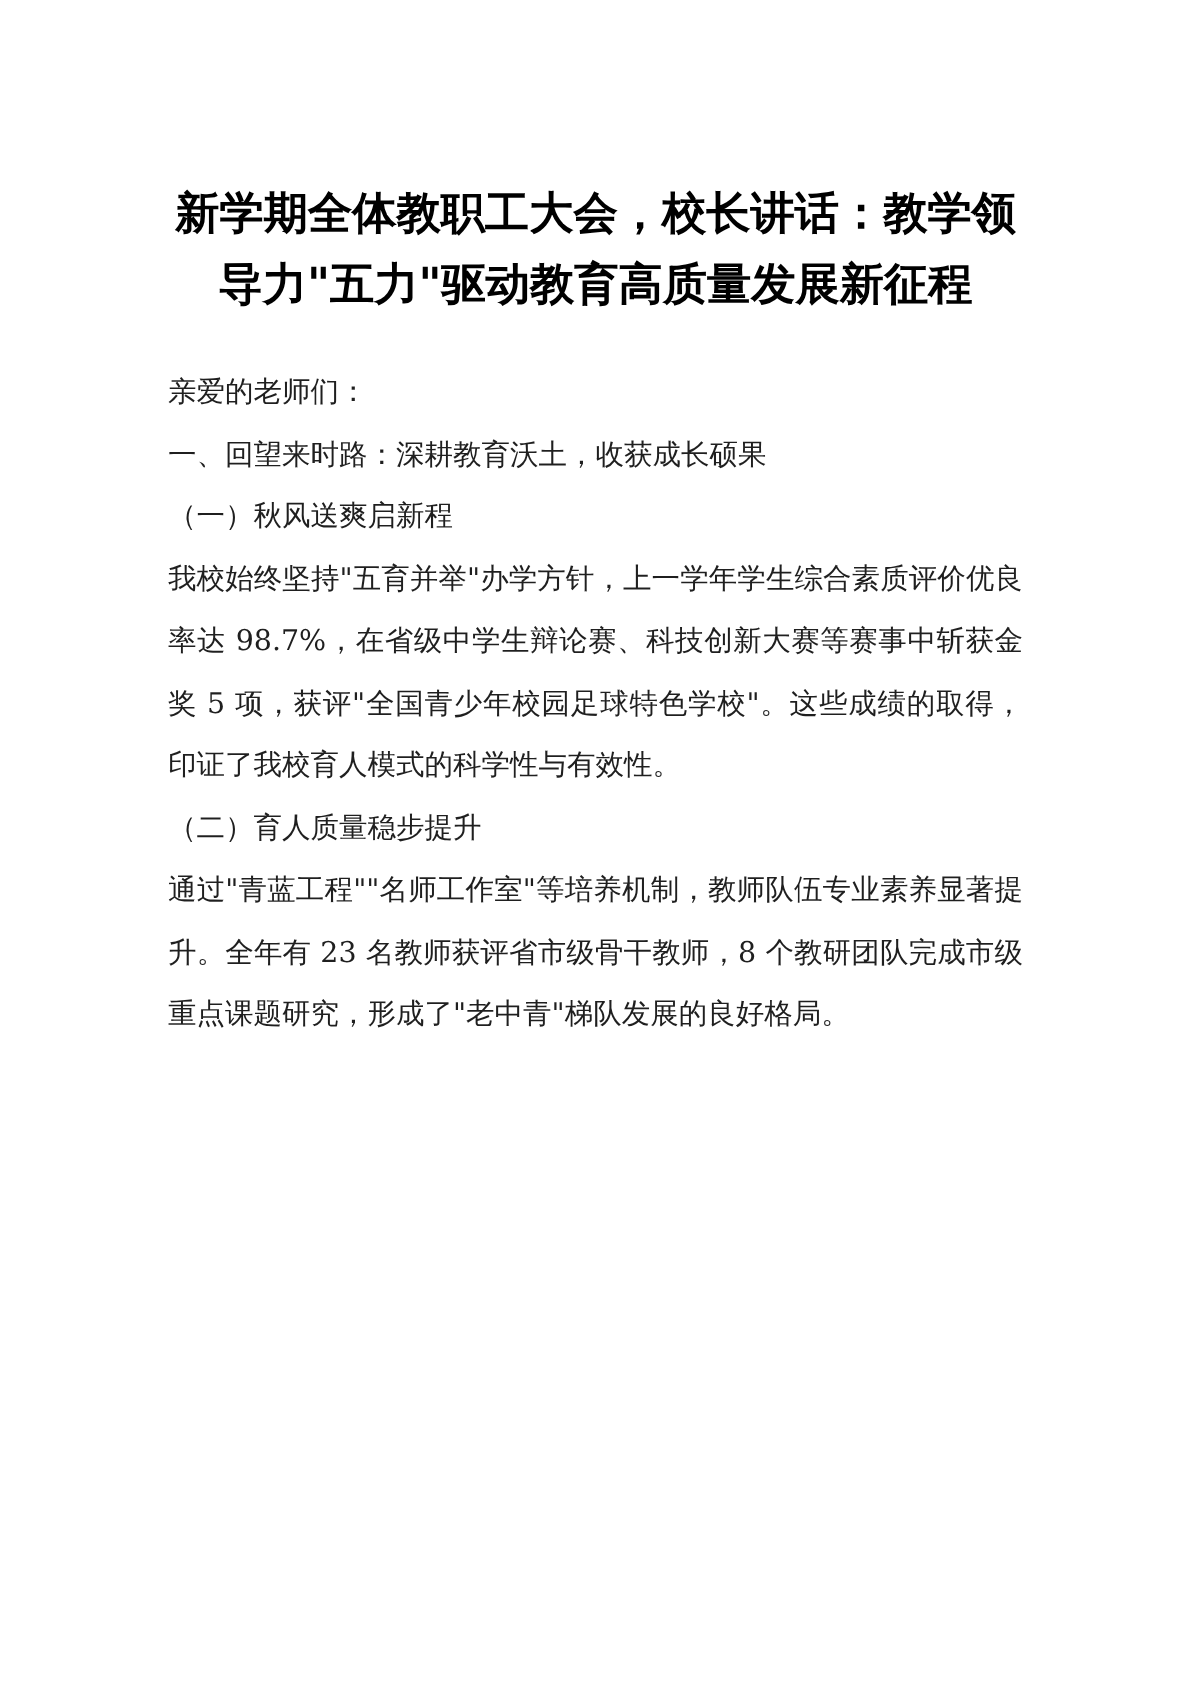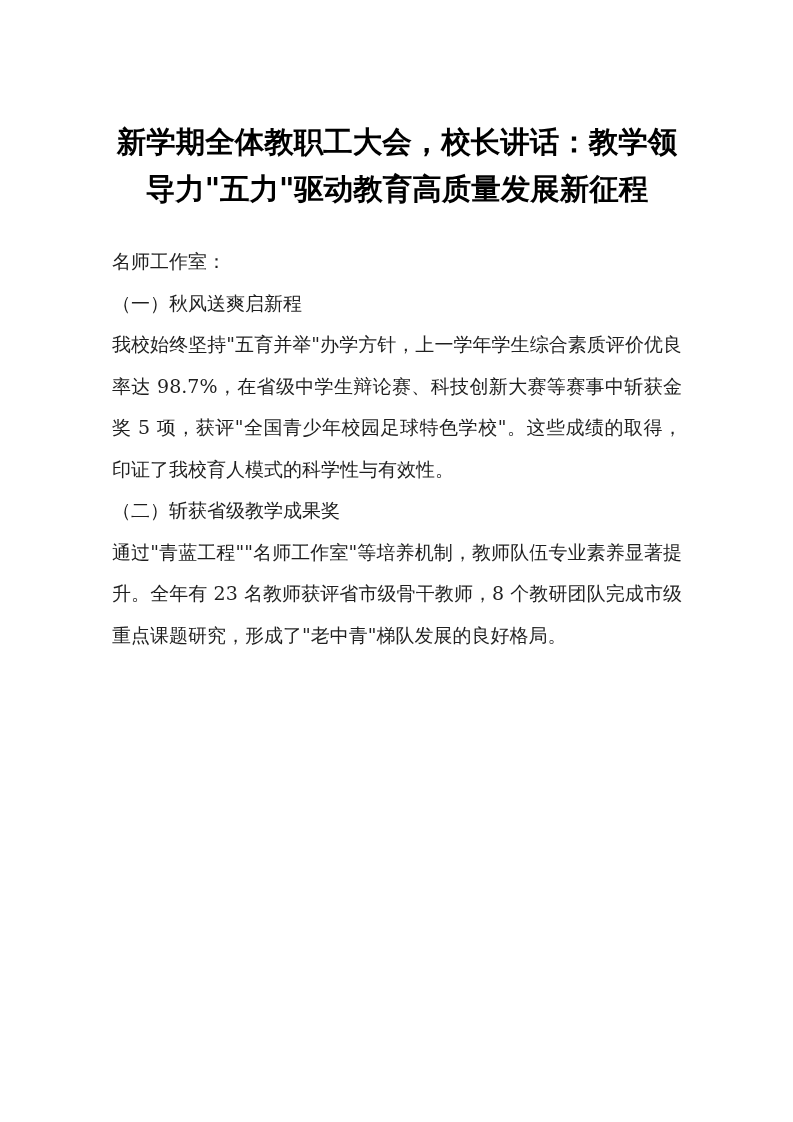--- a/index.html
+++ b/index.html
@@ -46,21 +46,22 @@
 </style>
 </head>
 <body>
 
 <div class="page">
   <div class="content">
 
     <h1 class="doc-title">新学期全体教职工大会，校长讲话：教学领导力"五力"驱动教育高质量发展新征程</h1>
 
     <div class="paragraphs">
-      <p>名师工作室：</p>
+      <p>亲爱的老师们：</p>
+      <p>一、回望来时路：深耕教育沃土，收获成长硕果</p>
       <p>（一）秋风送爽启新程</p>
       <p>我校始终坚持"五育并举"办学方针，上一学年学生综合素质评价优良率达 98.7%，在省级中学生辩论赛、科技创新大赛等赛事中斩获金奖 5 项，获评"全国青少年校园足球特色学校"。这些成绩的取得，印证了我校育人模式的科学性与有效性。</p>
-      <p>（二）斩获省级教学成果奖</p>
+      <p>（二）育人质量稳步提升</p>
       <p>通过"青蓝工程""名师工作室"等培养机制，教师队伍专业素养显著提升。全年有 23 名教师获评省市级骨干教师，8 个教研团队完成市级重点课题研究，形成了"老中青"梯队发展的良好格局。</p>
     </div>
 
   </div>
 </div>
 
 </body></html>

